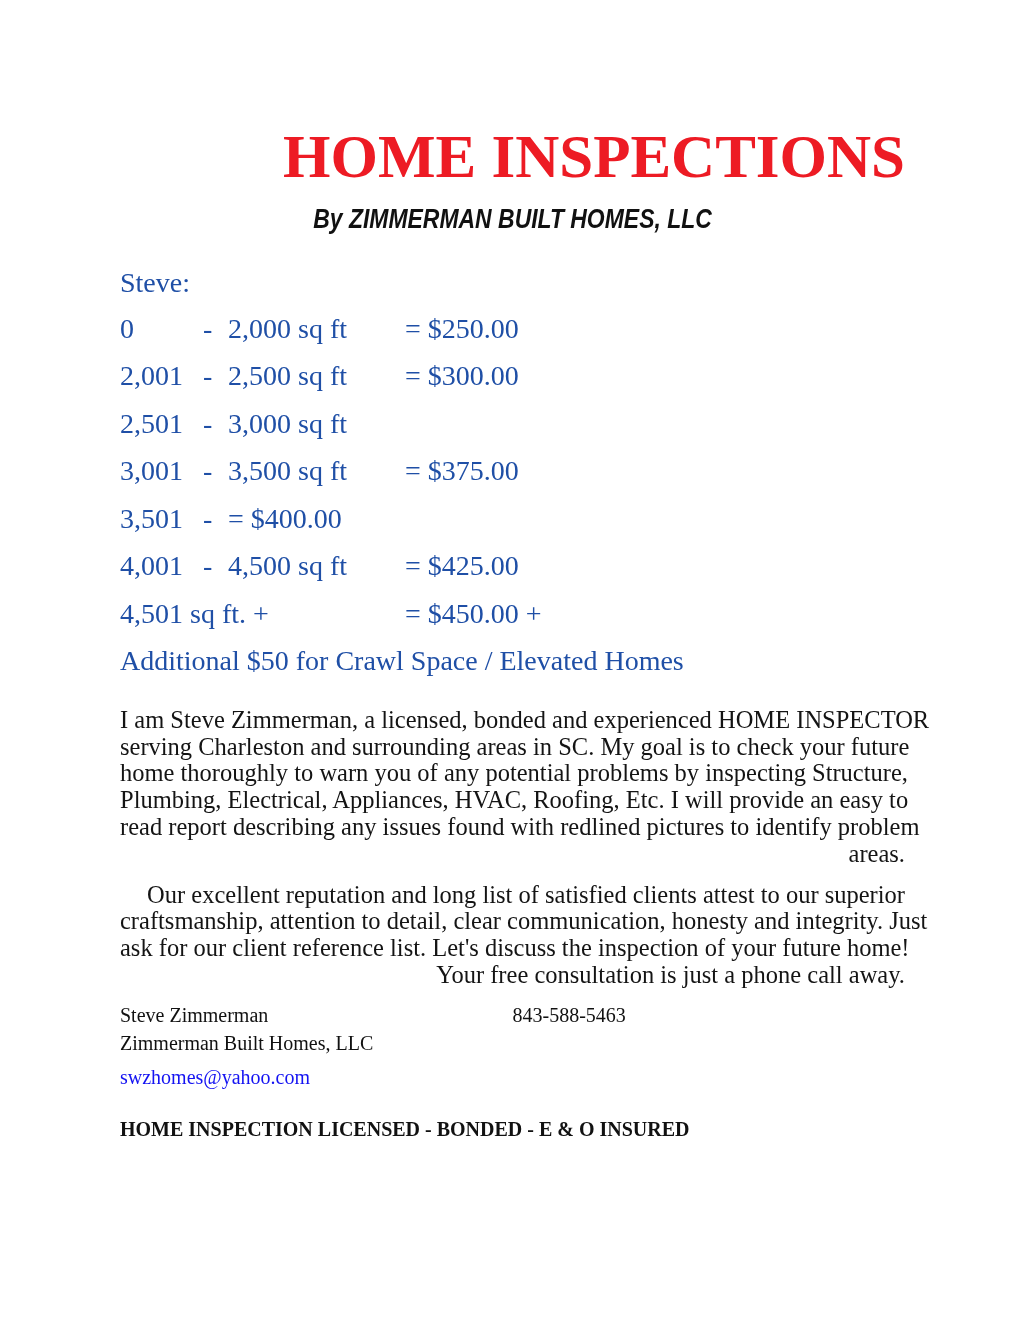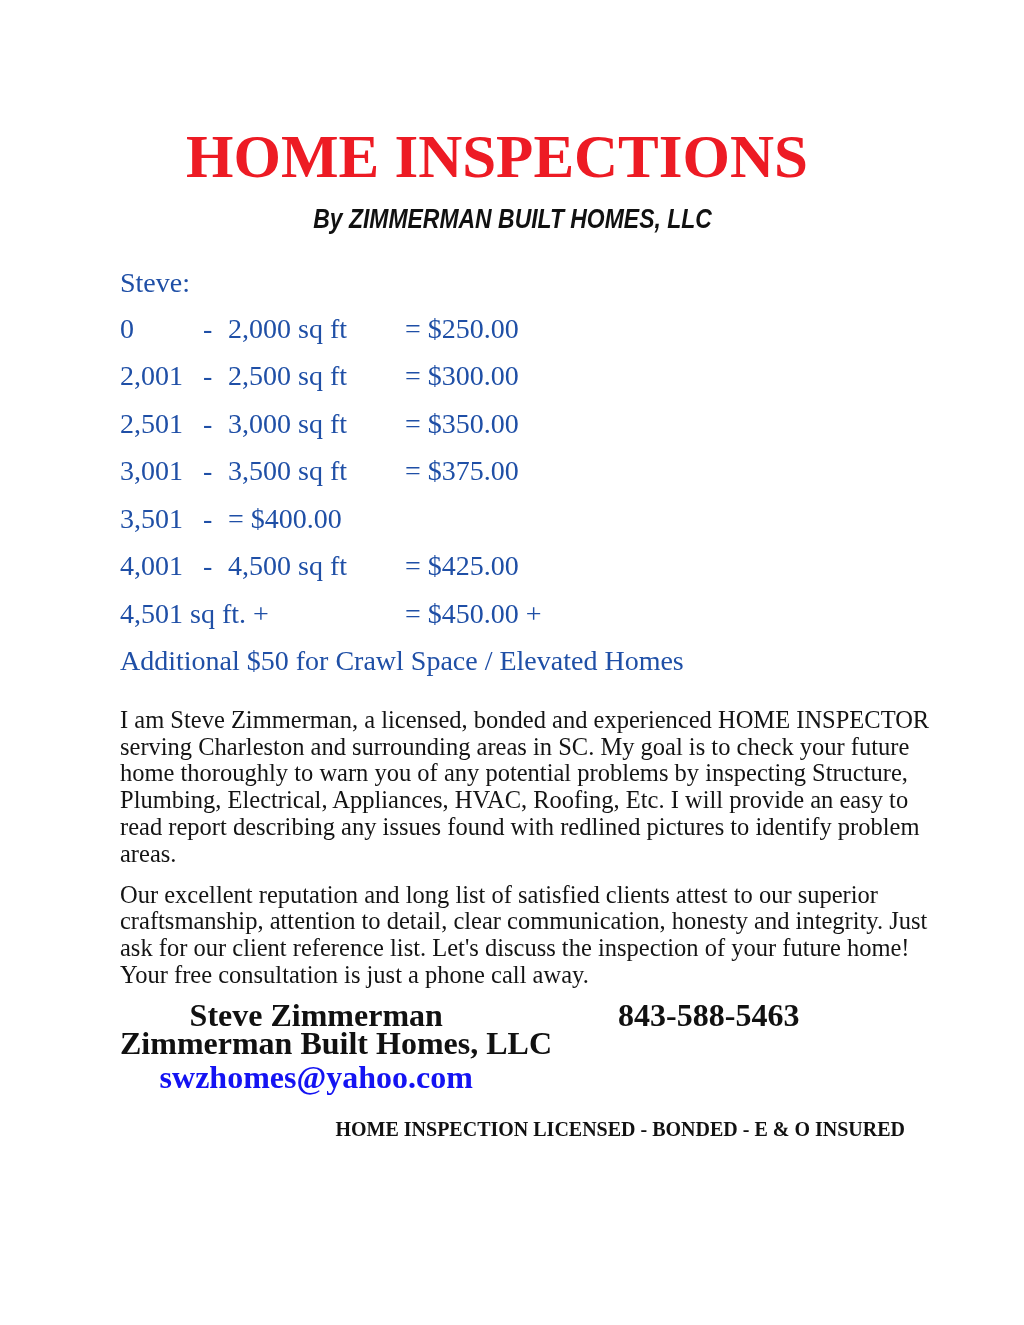--- a/index.html
+++ b/index.html
@@ -13,21 +13,21 @@
   body{
     width:1024px;height:1325px;
     font-family:"Liberation Serif","DejaVu Serif",serif;
     color:var(--ink);
     overflow:hidden;
   }
   .content{width:785px;margin-left:120px;}
 
   .title{
     margin-top:126px;
-    text-align:left;
+    text-align:right;
     padding-left:66px;
     font-weight:bold;
     font-size:61px;
     line-height:1.0;
     color:var(--red);
     white-space:nowrap;
   }
   .subtitle{
     margin-top:17px;
     text-align:center;
@@ -68,44 +68,43 @@
     white-space:nowrap;
   }
 
   .para{
     font-size:24.5px;
     line-height:26.8px;
     color:var(--ink);
   }
   .para-1{margin-top:29px;}
   .para-2{margin-top:14px;}
-  .para .line{white-space:nowrap;}
+  .para .line{white-space:nowrap;text-align:right;}
 
   .contact{
     margin-top:12px;
     display:flex;
   }
   .contact .col{
     width:50%;
-    text-align:center;
-    font-weight:bold;
-    font-size:32px;
+    font-weight:normal;
+    font-size:20px;
     line-height:28px;
     color:#111111;
     white-space:nowrap;
   }
   .contact .link{
     color:var(--link);
     cursor:pointer;
     margin-top:6px;
   }
 
   .footer-line{
     margin-top:26px;
-    text-align:right;
+    text-align:left;
     font-weight:bold;
     font-size:20px;
     line-height:1.2;
     color:#111111;
     white-space:nowrap;
   }
 </style>
 </head>
 <body>
 
@@ -126,21 +125,20 @@
     <div class="rate-row">
       <span class="c1">2,001</span>
       <span class="c2">-</span>
       <span class="c3">2,500 sq ft</span>
       <span class="c4">= $300.00</span>
     </div>
     <div class="rate-row">
       <span class="c1">2,501</span>
       <span class="c2">-</span>
       <span class="c3">3,000 sq ft</span>
-      <span class="c4">= $350.00</span>
     </div>
     <div class="rate-row">
       <span class="c1">3,001</span>
       <span class="c2">-</span>
       <span class="c3">3,500 sq ft</span>
       <span class="c4">= $375.00</span>
     </div>
     <div class="rate-row">
       <span class="c1">3,501</span>
       <span class="c2">-</span>

